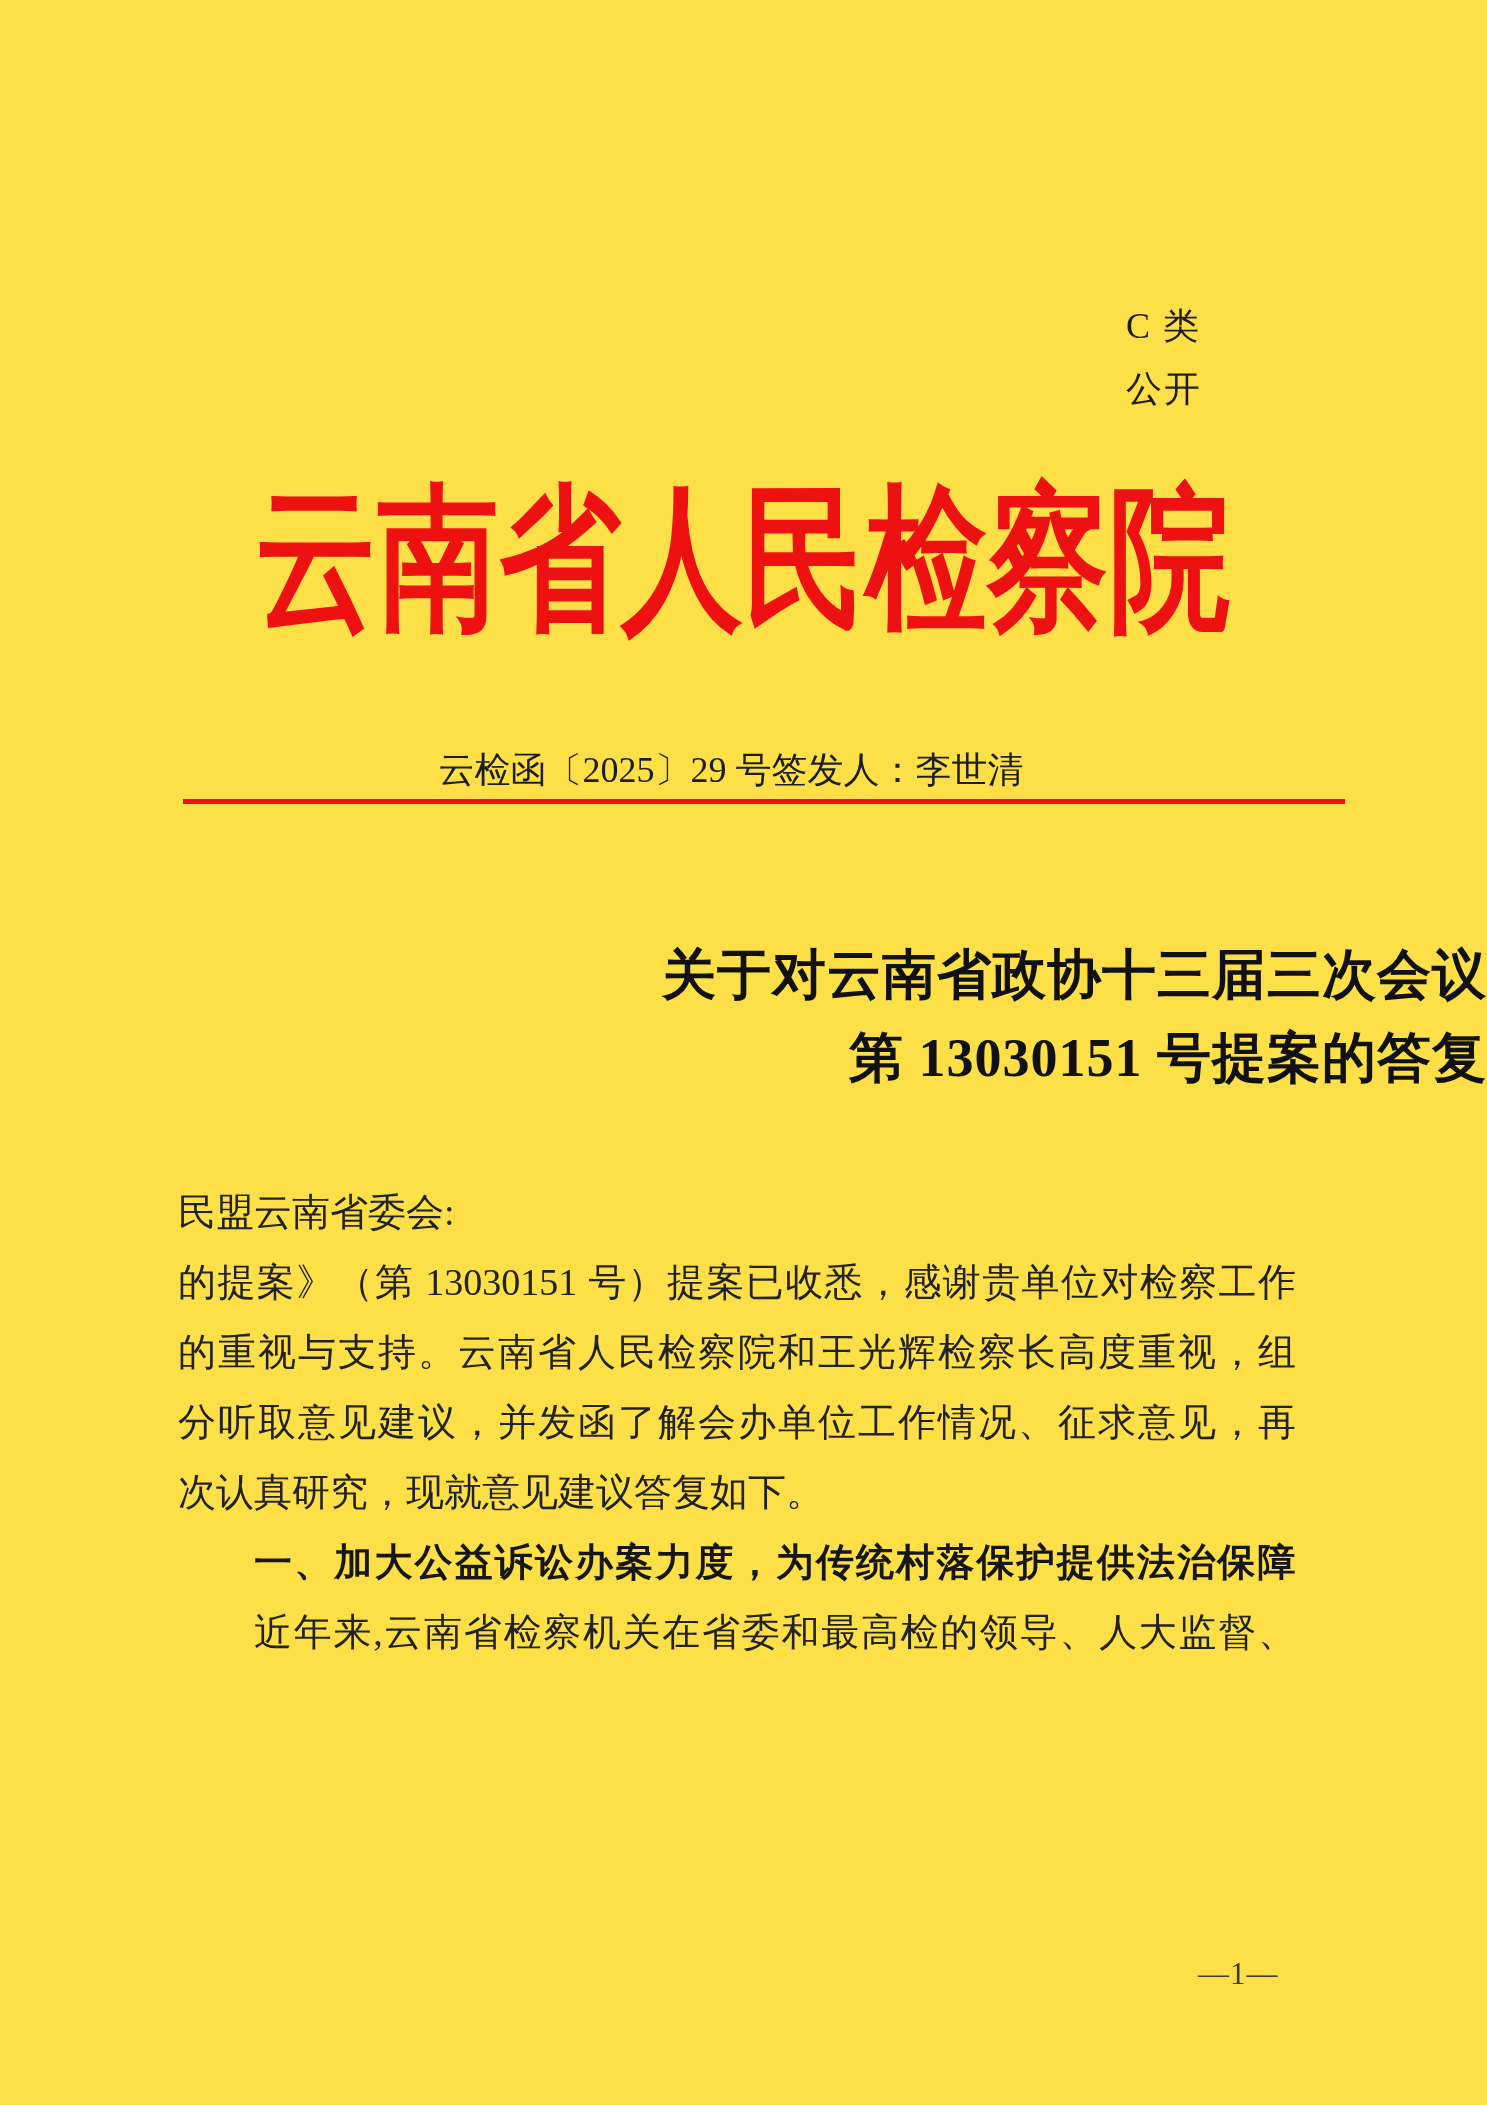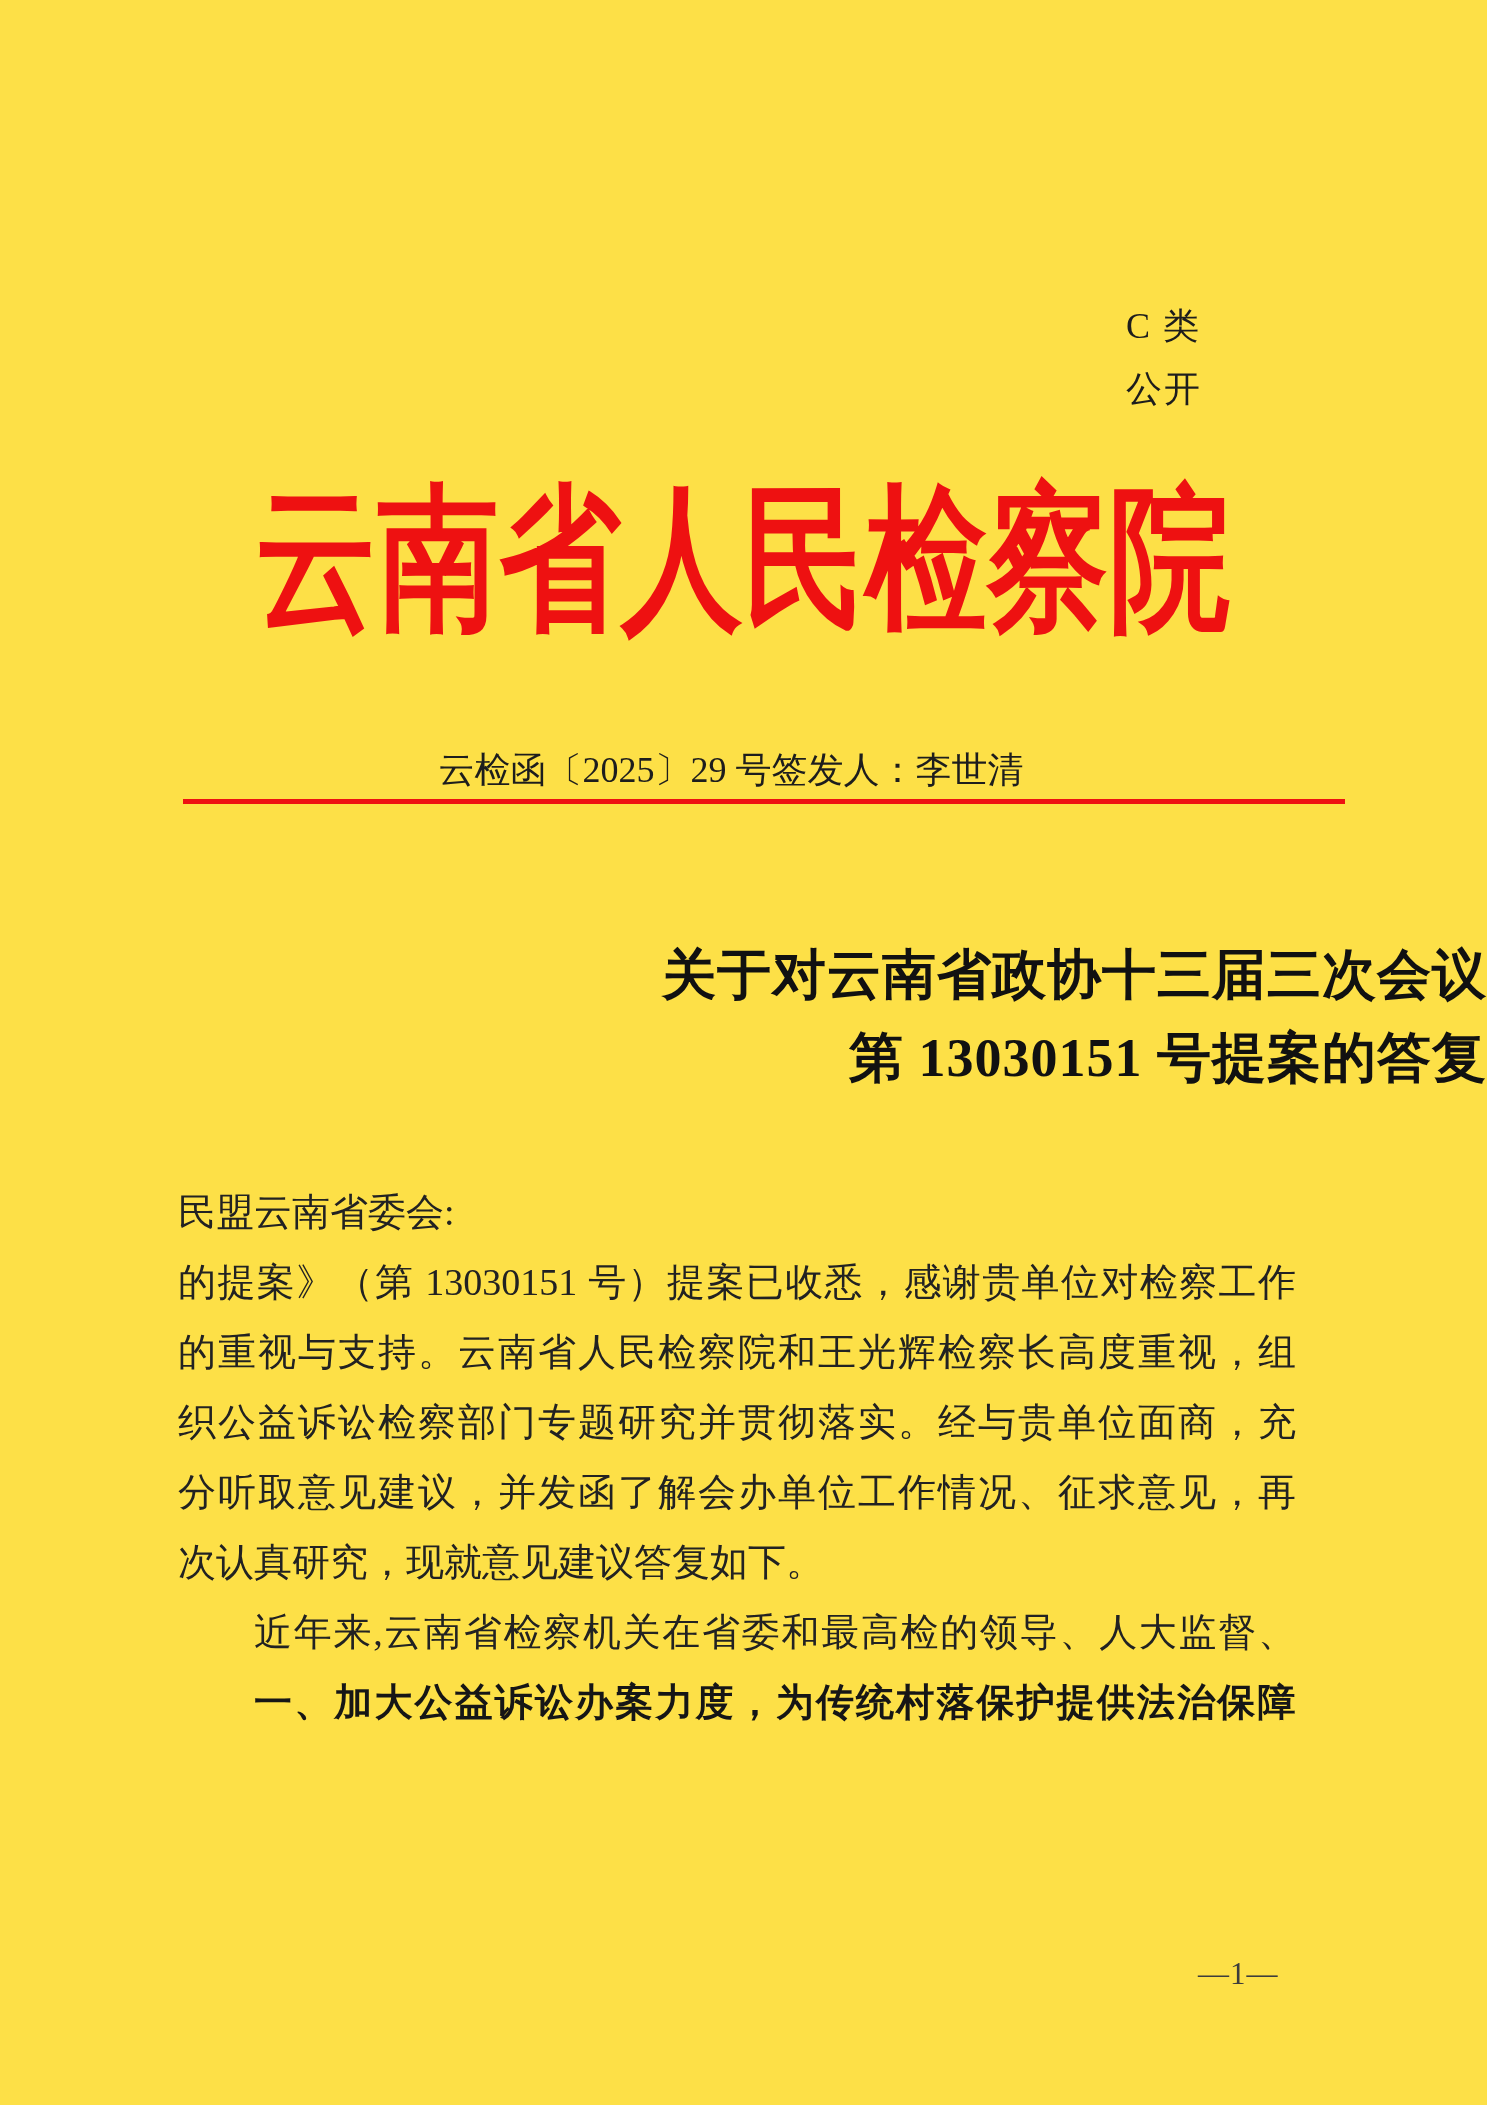--- a/index.html
+++ b/index.html
@@ -140,22 +140,21 @@
 
   <div class="doc-title">
     <div>关于对云南省政协十三届三次会议</div>
     <div>第 13030151 号提案的答复</div>
   </div>
 
   <div class="body-block">
     <div class="line">民盟云南省委会:</div>
     <div class="line jl">的提案》（第 13030151 号）提案已收悉，感谢贵单位对检察工作</div>
     <div class="line jl">的重视与支持。云南省人民检察院和王光辉检察长高度重视，组</div>
-    <div class="line jl">织公益诉讼检察部门专题研究并贯彻落实。经与贵单位面商，充</div>
     <div class="line jl">分听取意见建议，并发函了解会办单位工作情况、征求意见，再</div>
     <div class="line">次认真研究，现就意见建议答复如下。</div>
+    <div class="line jl ind bold-head">一、加大公益诉讼办案力度，为传统村落保护提供法治保障</div>
     <div class="line jl ind">近年来,云南省检察机关在省委和最高检的领导、人大监督、</div>
-    <div class="line jl ind bold-head">一、加大公益诉讼办案力度，为传统村落保护提供法治保障</div>
   </div>
 
   <div class="page-num">—1—</div>
 
 </div>
 
 </body></html>

